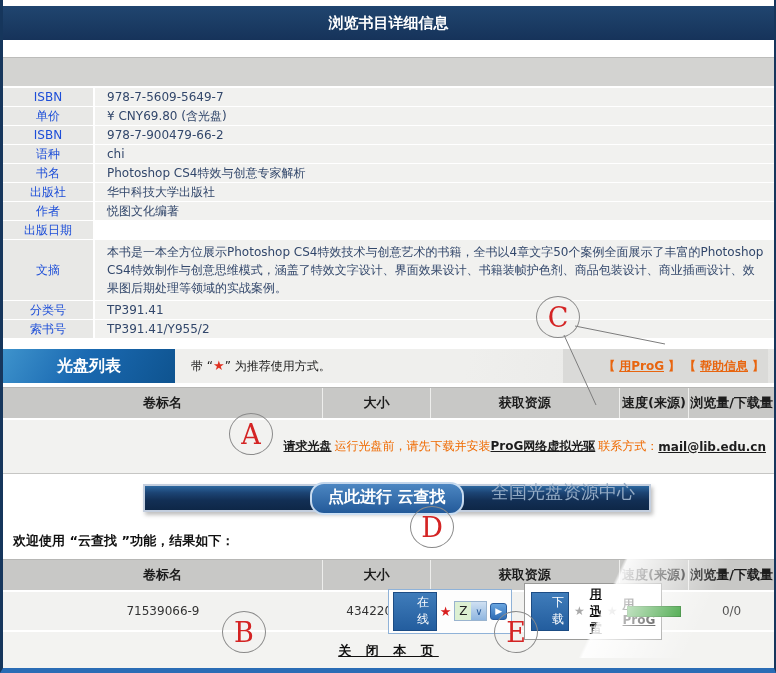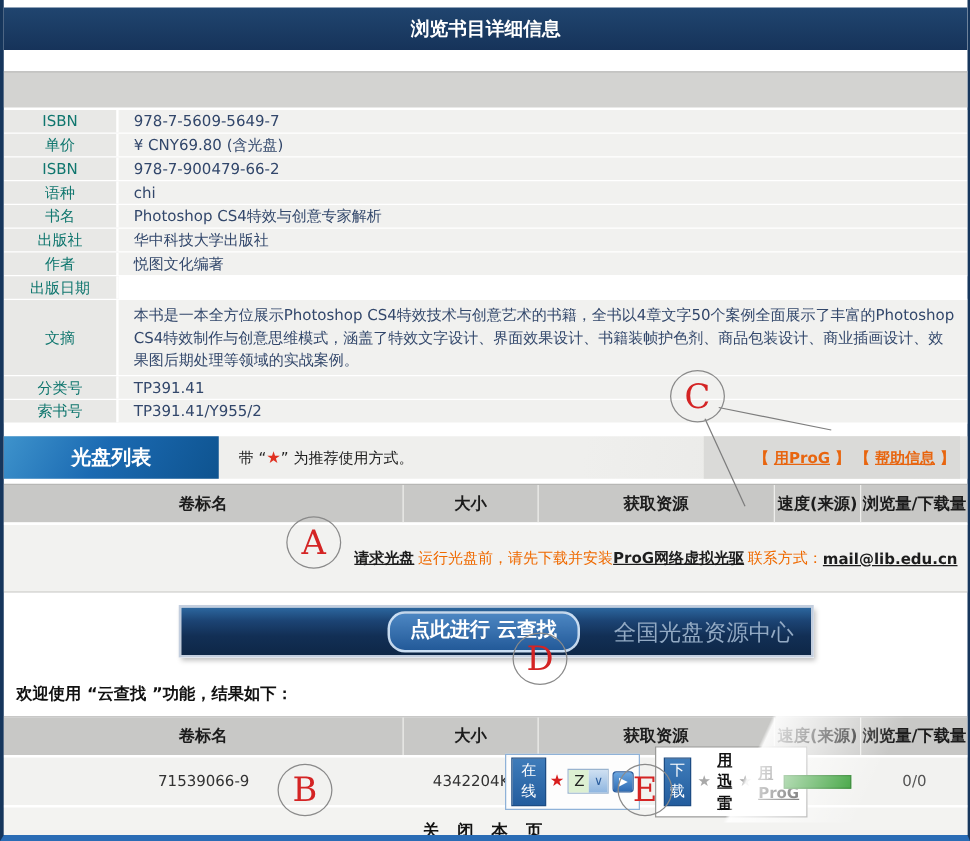--- a/index.html
+++ b/index.html
@@ -7,21 +7,21 @@
   .page{position:relative;width:776px;height:673px;margin:0 auto;background:#fff;
         border-left:3px solid #16365c;border-right:2px solid #16365c;border-bottom:5px solid #2a6cb5;
         box-sizing:border-box;overflow:hidden;}
   
   .titlebar{margin:6px 0 0 0;height:34px;background:linear-gradient(#20456f,#16335a);
             color:#fff;font-size:15px;font-weight:bold;display:flex;align-items:center;justify-content:center;}
   .grayband{margin-top:17px;height:28px;background:#d3d3d1;border-top:1px solid #bcbcba;}
   
   .details{margin-top:2px;}
   .d-row{display:flex;border-bottom:1px solid #ffffff;font-size:12px;}
-  .d-label{width:92px;background:#e8e8e6;color:#0f766e;display:flex;align-items:center;justify-content:center;
+  .d-label{width:92px;background:#e8e8e6;color:#1d4ed8;display:flex;align-items:center;justify-content:center;
            border-right:2px solid #ffffff;box-sizing:border-box;flex:none;}
   .d-value{flex:1;background:#f1f1ef;color:#32476b;display:flex;align-items:center;padding:0 10px 0 12px;}
   .d-row.std{height:18px;}
   .d-row.big{height:60px;}
   .d-row.big .d-value{line-height:1.5;align-items:center;padding-top:2px;padding-bottom:2px;}
   
   .disc-header{margin-top:10px;height:34px;background:linear-gradient(100deg,#efefed 60%,#e4e4e2 100%);
                display:flex;align-items:center;position:relative;}
   .disc-badge{width:172px;height:34px;flex:none;color:#fff;font-size:16px;font-weight:bold;
               display:flex;align-items:center;justify-content:center;
@@ -38,38 +38,38 @@
   .t-head{display:flex;height:30px;background:#c8c8c6;font-size:13px;font-weight:bold;color:#1c1c1c;}
   .t-head .cell{display:flex;align-items:center;justify-content:center;border-right:1px solid #eeeeec;box-sizing:border-box;}
   .t-head .cell:last-child{border-right:none;}
   .c1{width:41.5%;} .c2{width:14%;} .c3{width:24.5%;} .c4{width:9%;} .c5{width:11%;}
   .t-row{display:flex;background:#f2f2f0;border-top:2px solid #ffffff;}
   
   .req-row{height:53px;align-items:center;justify-content:flex-end;padding-right:8px;font-size:12px;color:#ef6a00;}
   .req-row a{color:#1d1d1d;text-decoration:underline;cursor:pointer;font-weight:bold;}
   .req-row .seg{margin-left:3px;}
   
-  .banner{position:relative;margin:10px 0 0 140px;width:508px;height:42px;
+  .banner{position:relative;margin:10px 0 0 140px;width:508px;height:28px;
           background:linear-gradient(#2c679f 0%,#1c4474 28%,#122f55 60%,#0e2747 100%);
           border:2px solid #c3cede;box-shadow:2px 3px 4px rgba(0,0,0,.25);box-sizing:border-box;
           display:flex;align-items:center;}
   .banner-pill{margin-left:165px;padding:3px 16px 5px 16px;border-radius:14px;cursor:pointer;
           background:linear-gradient(#4c86c2,#235a99);border:2px solid rgba(235,245,255,.8);
           color:#fff;font-size:16px;font-weight:bold;white-space:nowrap;}
   .banner-brand{position:absolute;right:14px;bottom:6px;color:#93aac4;font-size:18px;}
   
   .welcome{margin:20px 0 0 10px;font-size:13px;font-weight:bold;color:#111;}
   .t2{margin-top:9px;}
   .data-row{height:38px;font-size:12px;color:#333;}
   .data-row .cell{display:flex;align-items:center;justify-content:center;box-sizing:border-box;}
   
   .olbox{display:inline-flex;align-items:center;gap:3px;border:1px solid #8fb2d8;background:#fdfdfd;padding:2px 4px;}
   .btn-blue{display:inline-flex;align-items:center;justify-content:center;cursor:pointer;
             background:linear-gradient(#3f7cba,#235d9e);color:#fff;border:1px solid #1c4c84;
-            font-size:12px;padding:1px 4px 2px 4px;font-family:inherit;}
+            font-size:12px;padding:1px 4px 2px 20px;font-family:inherit;}
   .star-red{color:#d81e1e;font-size:13px;}
   .star-gray{color:#a9a9a9;font-size:12px;}
   .zsel{display:inline-flex;align-items:stretch;border:1px solid #9ab4cf;background:#fff;height:18px;}
   .zval{display:flex;align-items:center;justify-content:center;width:16px;background:#ddf0d2;font-size:12px;color:#222;}
   .zarrow{display:flex;align-items:center;justify-content:center;width:15px;
           background:linear-gradient(#cfe0f2,#8fb6e0);color:#2a5d9e;font-size:10px;cursor:pointer;}
   .playbtn{display:inline-flex;align-items:center;justify-content:center;width:22px;height:17px;cursor:pointer;
            border-radius:3px;background:linear-gradient(#6aa6e0,#2f6cb4);border:1px solid #2a5d9e;
            color:#fff;font-size:9px;padding:0;}
   

